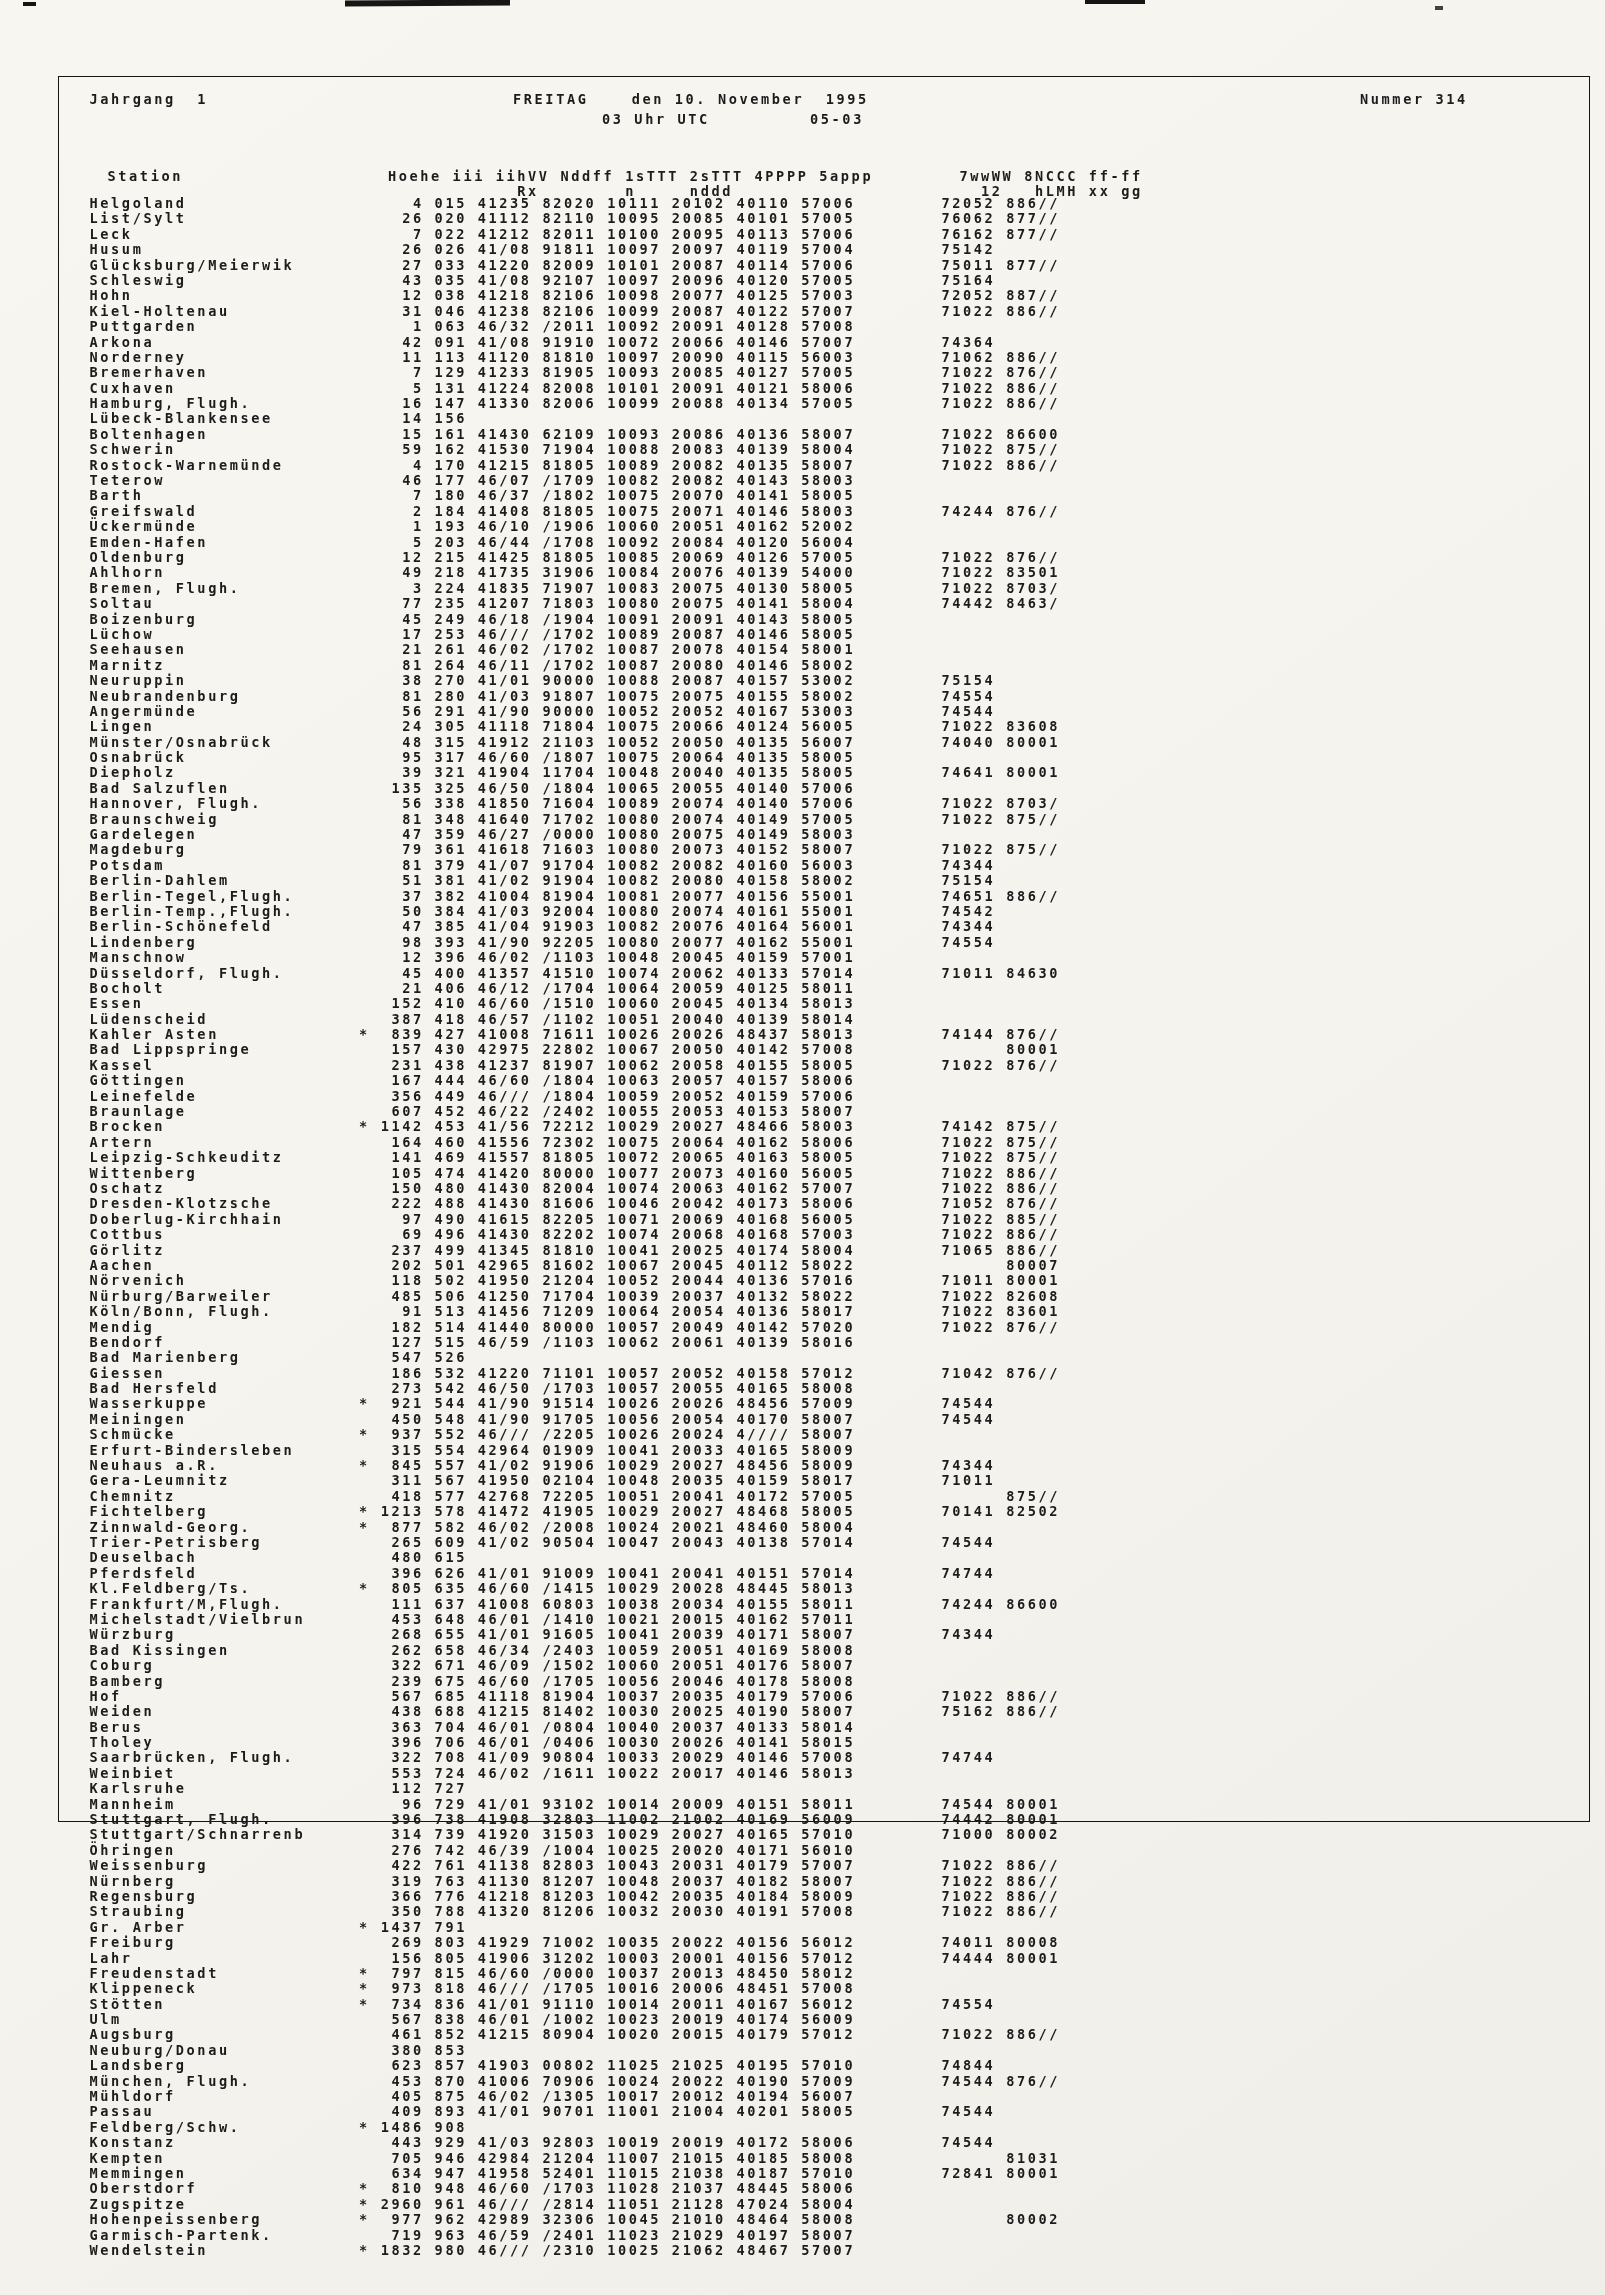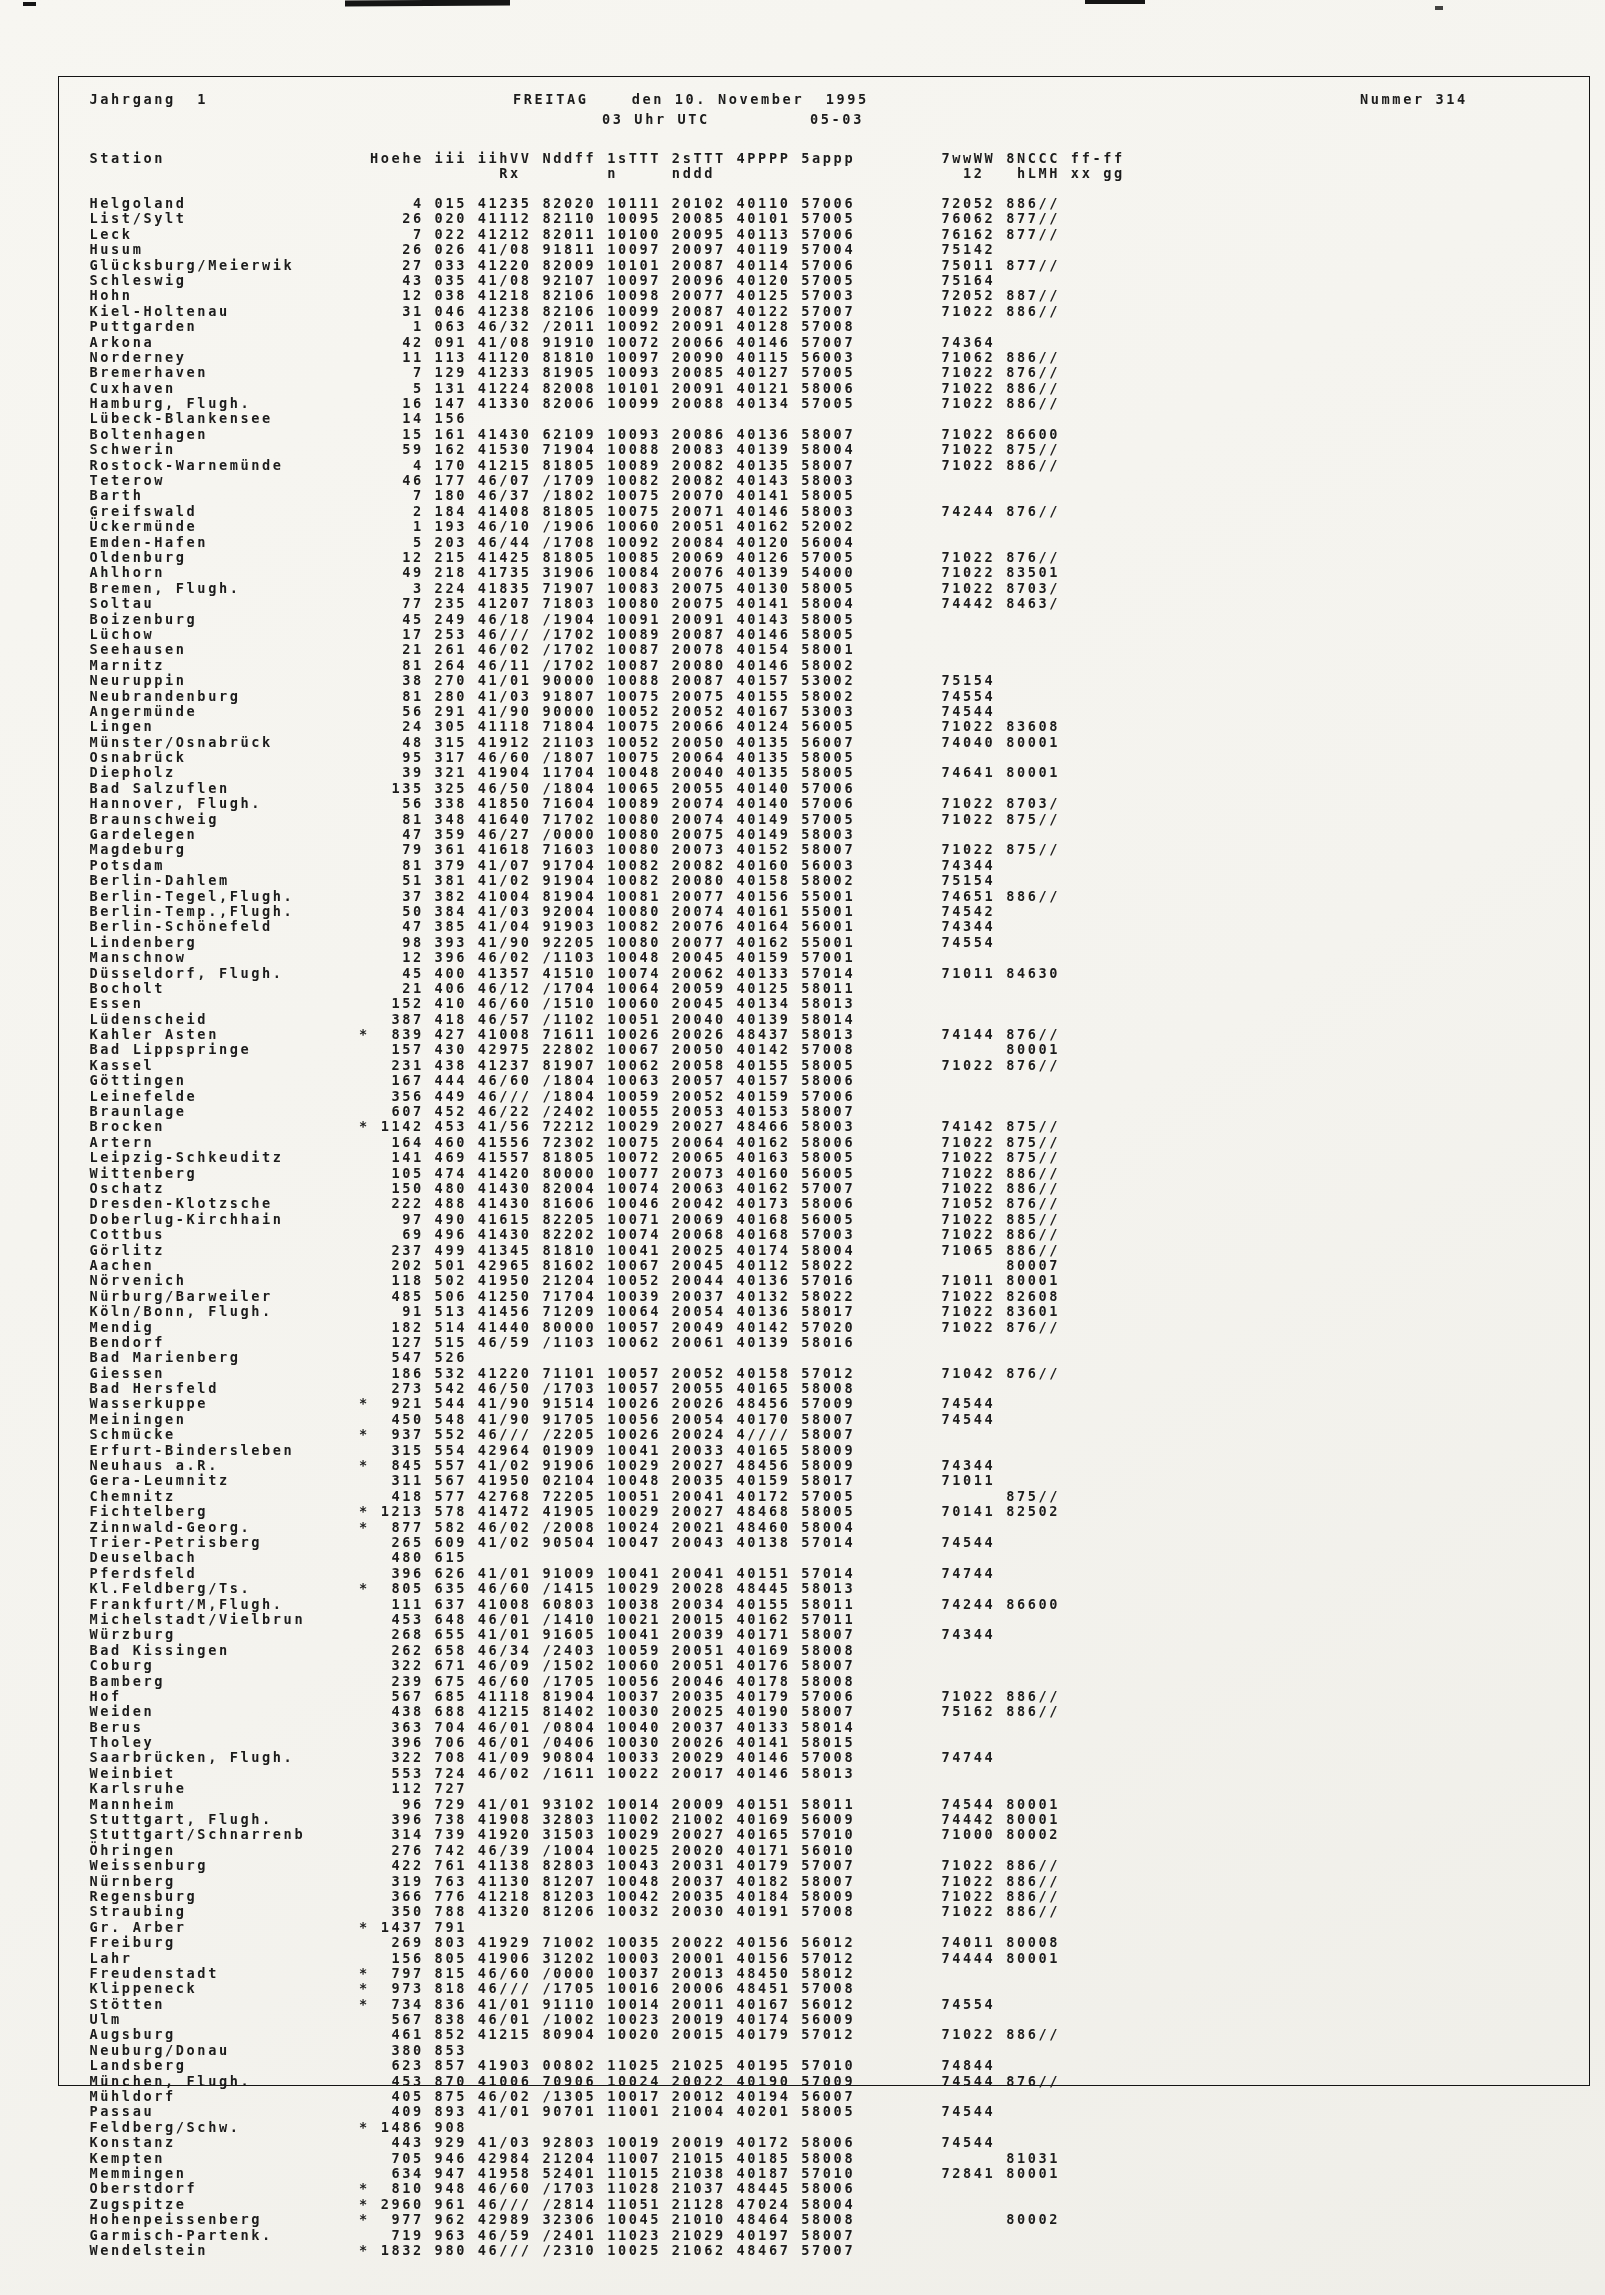--- a/index.html
+++ b/index.html
@@ -11,41 +11,41 @@
     position:relative;
     width:1605px;height:2295px;
     background:linear-gradient(145deg,#f7f6f1 0%,#f4f3ee 55%,#efeee8 100%);
     background-color:var(--paper);
     overflow:hidden;
     font-family:"DejaVu Sans Mono",monospace;
     color:var(--ink);
   }
   .artifact{position:absolute;background:#151515;}
   .frame{
-    position:absolute;left:58px;top:76px;width:1532px;height:2010px;
+    position:absolute;left:58px;top:76px;width:1532px;height:1746px;
     border:1.6px solid #141414;
     box-sizing:border-box;
     text-align:center;
   }
   .mono{
     font-family:"DejaVu Sans Mono",monospace;
     font-weight:bold;
     font-size:13.6px;
     letter-spacing:2.6px;
     white-space:pre;
     color:var(--ink);
   }
   .masthead-item{position:absolute;top:13.6px;line-height:16px;}
   .mh-jahrgang{left:30.5px;}
   .mh-date{left:454px;}
   .mh-nummer{left:1257px;padding-left:44px;}
   .time-item{position:absolute;top:34px;line-height:16px;}
   .t-utc{left:543px;}
   .t-period{left:751px;}
-  .thead-line{position:absolute;left:30.5px;margin:0;line-height:15.2px;}
+  .thead-line{position:absolute;left:30.5px;margin:18px;line-height:15.2px;}
   .thead-1{top:74px;}
   .thead-2{top:89px;}
   .rows{position:absolute;left:30.5px;top:119px;}
   .trow{height:15.4px;line-height:15.4px;white-space:pre;}
 </style>
 </head>
 <body>
 
 <div class="page">
 

